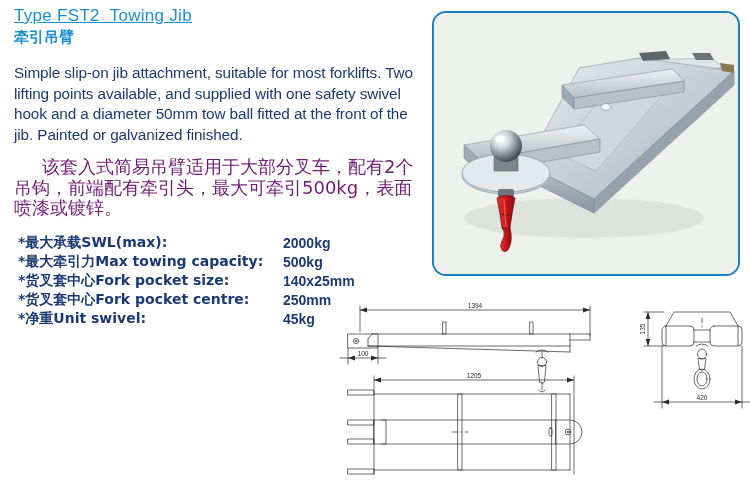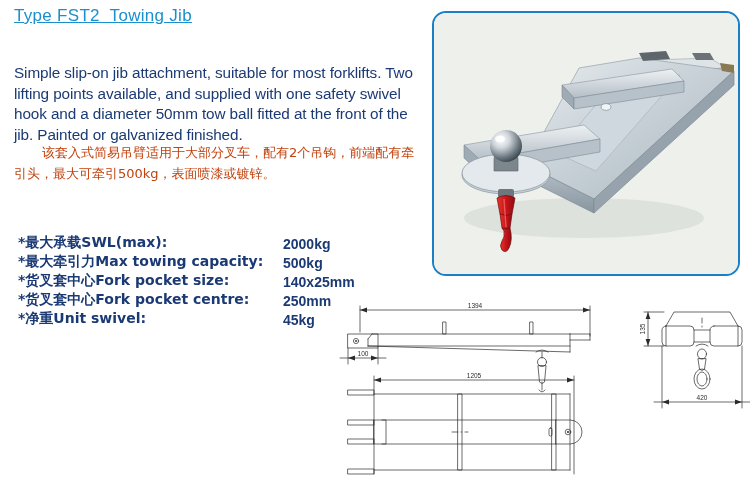--- a/index.html
+++ b/index.html
@@ -49,39 +49,39 @@
     color: #1b3a74;
     font-size: 15.3px;
     line-height: 20.5px;
     letter-spacing: -0.1px;
   }
 
   
   #description-cn {
     position: absolute;
     left: 14px;
-    top: 143px;
+    top: 157px;
     width: 412px;
-    color: #c2410c;
-    font-size: 13px;
+    color: #701a75;
+    font-size: 18px;
     line-height: 20.5px;
     text-indent: 28px;
     font-family: "DejaVu Sans", "Liberation Sans", sans-serif;
   }
 
   
   #spec-list {
     position: absolute;
     left: 18px;
     top: 233px;
     width: 360px;
   }
   .spec-row {
     display: flex;
-    align-items: flex-end;
+    align-items: center;
     height: 19px;
     color: #1b3a74;
     font-size: 14px;
     font-weight: bold;
   }
   .spec-label {
     width: 265px;
     white-space: nowrap;
     font-family: "DejaVu Sans", "Liberation Sans", sans-serif;
   }
@@ -115,20 +115,21 @@
     width: 416px;
     height: 196px;
   }
   .draw-svg { display: block; }
 </style>
 </head>
 <body>
 
 <div id="title-block">
   <div id="product-title-en">Type FST2  Towing Jib</div>
+  <div id="product-title-cn">牵引吊臂</div>
 </div>
 
 <div id="description-en">Simple slip-on jib attachment, suitable for most forklifts. Two lifting points available, and supplied with one safety swivel hook and a diameter 50mm tow ball fitted at the front of the jib. Painted or galvanized finished.</div>
 <div id="description-cn">该套入式简易吊臂适用于大部分叉车，配有2个吊钩，前端配有牵引头，最大可牵引500kg，表面喷漆或镀锌。</div>
 
 <div id="spec-list">
   <div class="spec-row">
     <span class="spec-label">*最大承载SWL(max):</span>
     <span class="spec-value">2000kg</span>
   </div>

